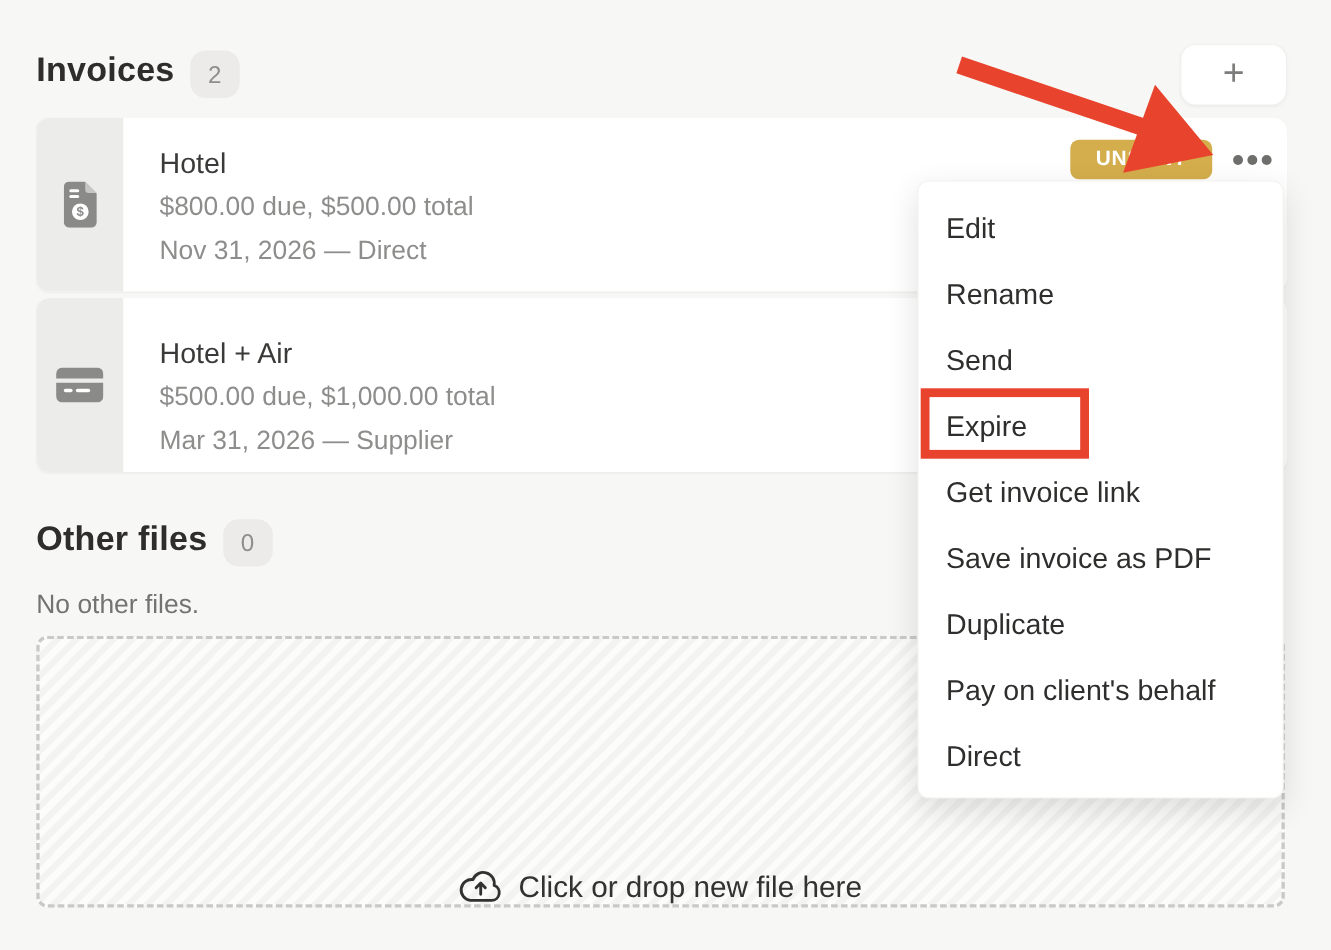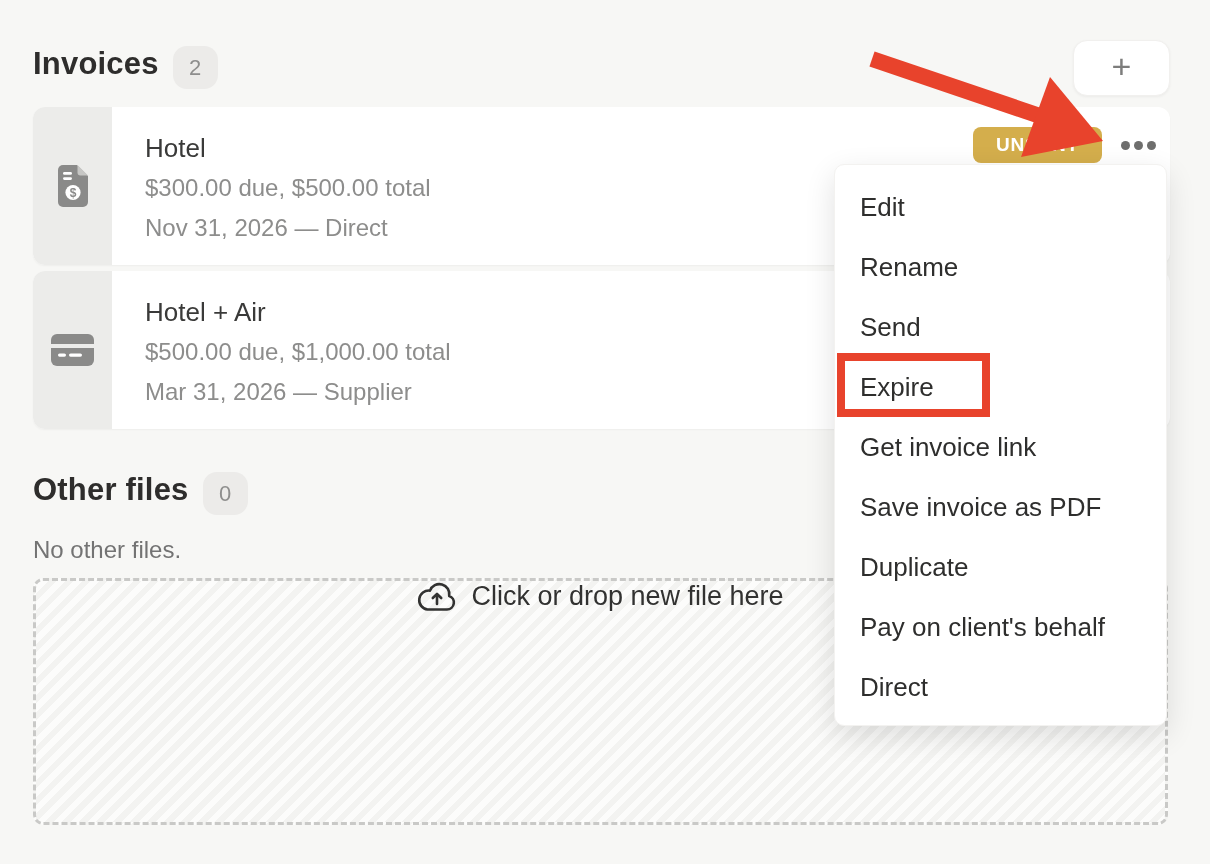--- a/index.html
+++ b/index.html
@@ -135,21 +135,21 @@
 
   
   .dropzone {
     position: absolute;
     left: 33px; top: 578px;
     width: 1135px; height: 247px;
     border: 3px dashed #c9c9c7;
     border-radius: 10px;
     background: repeating-linear-gradient(-45deg, #fcfcfb 0 6px, #f3f3f1 6px 12px);
     display: flex;
-    align-items: flex-start;
+    align-items: flex-end;
     justify-content: center;
     gap: 14px;
     cursor: pointer;
   }
   .dropzone-label {
     font-size: 27px;
     color: #323231;
   }
 
   
@@ -211,32 +211,32 @@
         <path d="M19 0 H5 a5 5 0 0 0 -5 5 v32 a5 5 0 0 0 5 5 h20 a5 5 0 0 0 5 -5 V11 Z" fill="#8a8a89"></path>
         <path d="M19.5 0 v7.5 a3 3 0 0 0 3 3 H30 Z" fill="#c6c6c4"></path>
         <rect x="5" y="7" width="9" height="2.8" rx="1.4" fill="#ffffff"></rect>
         <rect x="5" y="12.2" width="9" height="2.8" rx="1.4" fill="#ffffff"></rect>
         <circle cx="15" cy="27.5" r="7.6" fill="#ffffff"></circle>
         <text x="15" y="31.6" font-size="12" font-weight="bold" fill="#8a8a89" text-anchor="middle" font-family="Liberation Sans, sans-serif">$</text>
       </svg>
     </div>
     <div class="card-text">
       <div class="row-title">Hotel</div>
-      <div class="row-sub">$300.00 due, $500.00 total</div>
+      <div class="row-sub">$800.00 due, $500.00 total</div>
       <div class="row-sub">Nov 31, 2026 — Direct</div>
     </div>
     <div class="status-badge">UNSENT</div>
     <button class="dots-btn">
       <span class="dot"></span>
       <span class="dot"></span>
       <span class="dot"></span>
     </button>
   </div>
 
-  <div class="card" style="top:271px;">
+  <div class="card" style="top:271px;align-items:center;">
     <div class="icon-col">
       <svg width="43" height="32" viewBox="0 0 43 32">
         <path d="M0 6 a6 6 0 0 1 6 -6 h31 a6 6 0 0 1 6 6 v4 H0 Z" fill="#8a8a89"></path>
         <path d="M0 14 h43 v12 a6 6 0 0 1 -6 6 H6 a6 6 0 0 1 -6 -6 Z" fill="#8a8a89"></path>
         <rect x="7" y="19.5" width="8" height="3.2" rx="1.6" fill="#ffffff"></rect>
         <rect x="18" y="19.5" width="13" height="3.2" rx="1.6" fill="#ffffff"></rect>
       </svg>
     </div>
     <div class="card-text">
       <div class="row-title">Hotel + Air</div>

